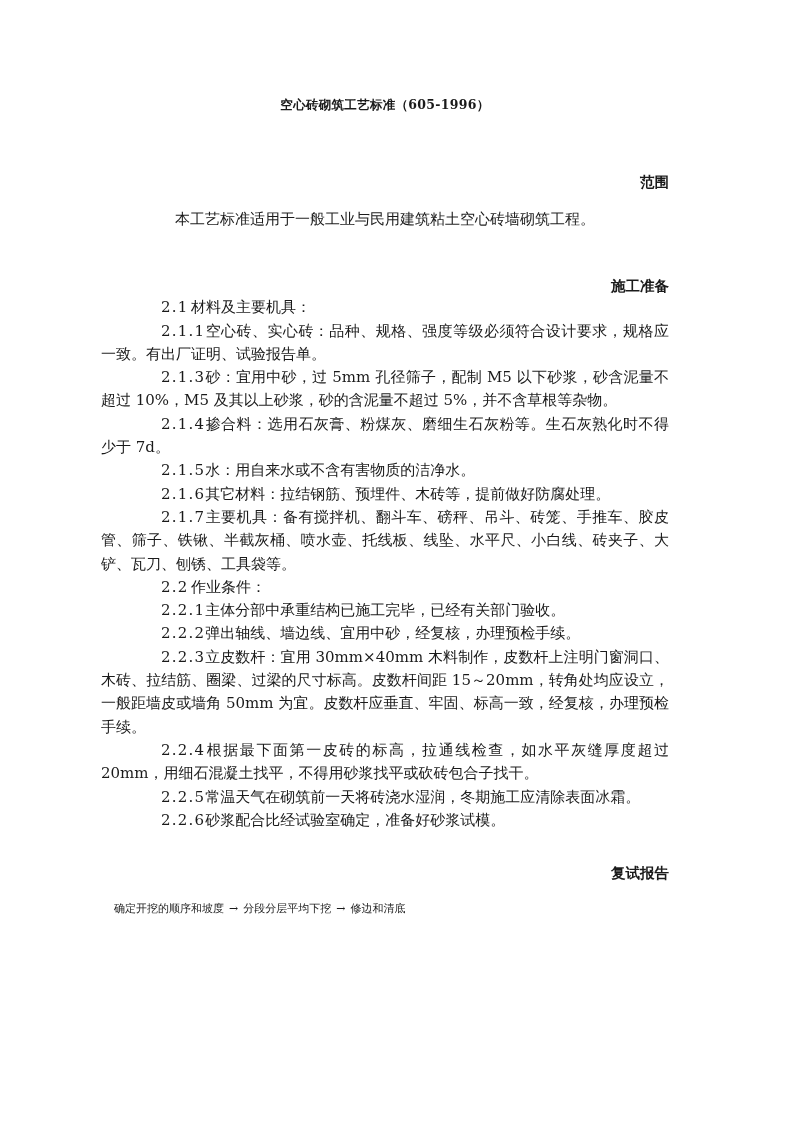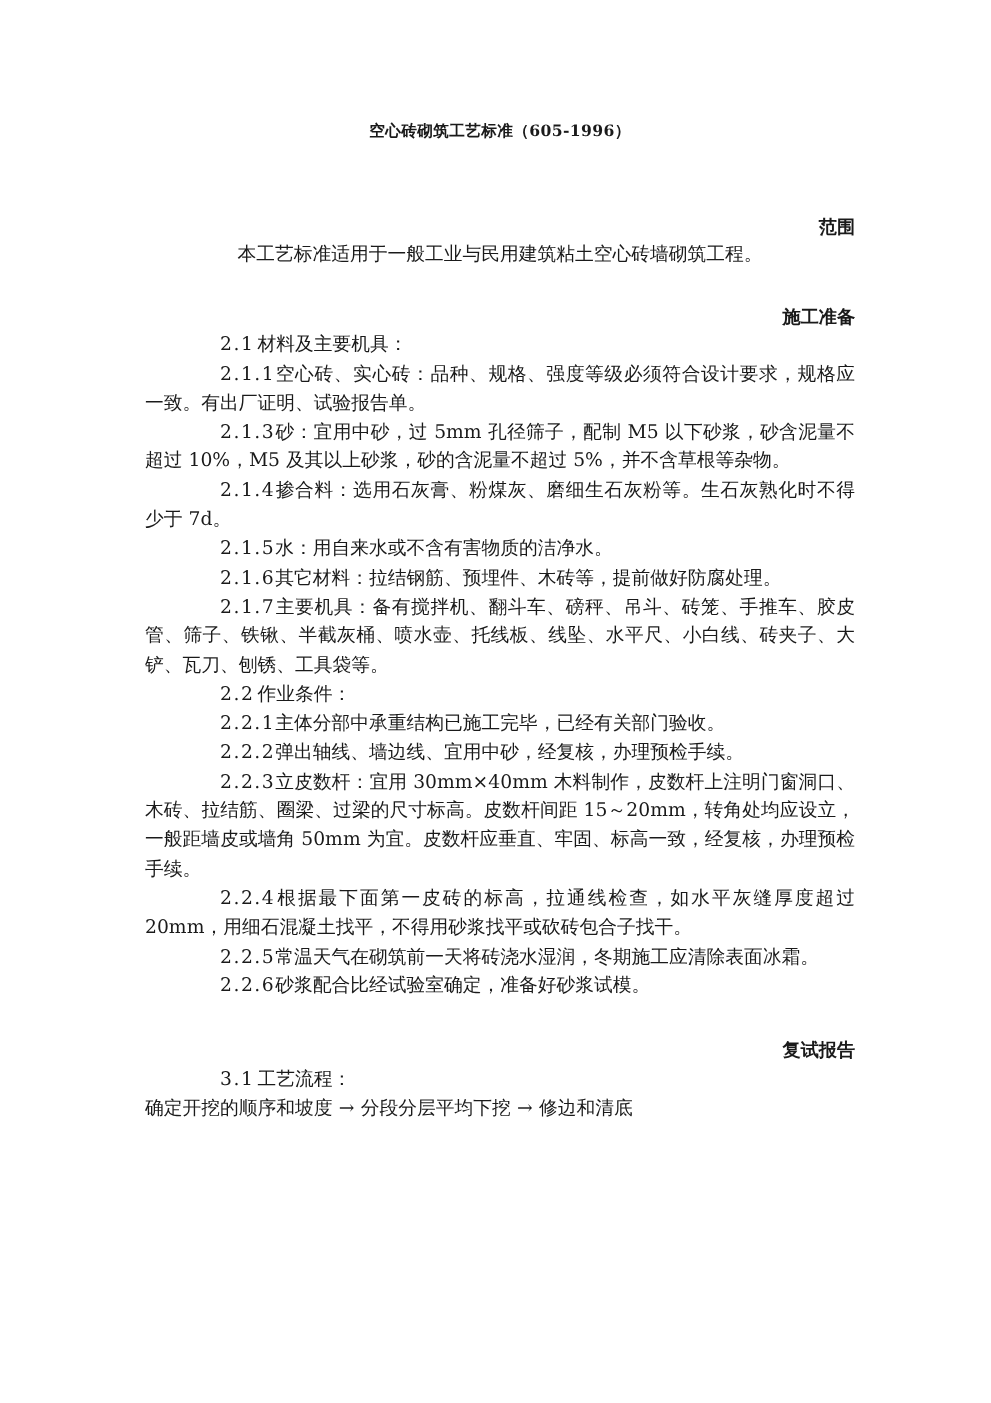--- a/index.html
+++ b/index.html
@@ -14,21 +14,21 @@
   .page {
     position: relative;
     width: 793px;
     height: 1122px;
     background: #ffffff;
     overflow: hidden;
     box-sizing: border-box;
   }
   .content {
     position: absolute;
-    left: 116px;
+    left: 101px;
     top: 0;
     width: 568px;
   }
   .doc-title {
     margin-top: 96px;
     text-align: center;
     font-size: 12.5px;
     font-weight: bold;
     letter-spacing: 0.3px;
     line-height: 1.4;
@@ -37,21 +37,21 @@
     text-align: right;
     font-size: 14.5px;
     font-weight: bold;
     line-height: 1.5;
   }
   .gap-title-to-scope { height: 57px; }
   .gap-after-scope   { height: 27px; }
   .gap-before-op     { height: 30px; }
 
   p.para {
-    margin: 0;
+    margin: 16px;
     font-size: 15px;
     line-height: 23.3px;
     text-align: justify;
     text-justify: inter-ideograph;
     text-indent: 0;
   }
   p.para.center {
     text-align: center;
     text-indent: 0;
   }
@@ -62,22 +62,22 @@
     text-align: justify;
     text-justify: inter-ideograph;
     text-indent: 2em;
   }
   .num {
     display: inline-block;
     min-width: 60px;
     letter-spacing: 1.2px;
   }
   .flow {
-    margin: 0;
-    font-size: 15px;
+    margin: 13px;
+    font-size: 11px;
     line-height: 23.3px;
     text-indent: 0;
     white-space: nowrap;
   }
   .arrow {
     padding: 0 5px;
   }
   .spacer-md { height: 32px; }
 </style>
 </head>
@@ -123,21 +123,20 @@
     <p class="numbered"><span class="num">2.2.4</span><span>根据最下面第一皮砖的标高，拉通线检查，如水平灰缝厚度超过 20mm，用细石混凝土找平，不得用砂浆找平或砍砖包合子找干。</span></p>
 
     <p class="numbered"><span class="num">2.2.5</span><span>常温天气在砌筑前一天将砖浇水湿润，冬期施工应清除表面冰霜。</span></p>
 
     <p class="numbered"><span class="num">2.2.6</span><span>砂浆配合比经试验室确定，准备好砂浆试模。</span></p>
 
     <div class="gap-before-op"></div>
 
     <div class="section-head">复试报告</div>
 
-    <p class="numbered"><span class="num">3.1</span><span>工艺流程：</span></p>
 
     <p class="flow"><span>确定开挖的顺序和坡度</span><span class="arrow">→</span><span>分段分层平均下挖</span><span class="arrow">→</span><span>修边和清底</span></p>
 
     <div class="spacer-md"></div>
 
 
   </div>
 </div>
 
 </body></html>

